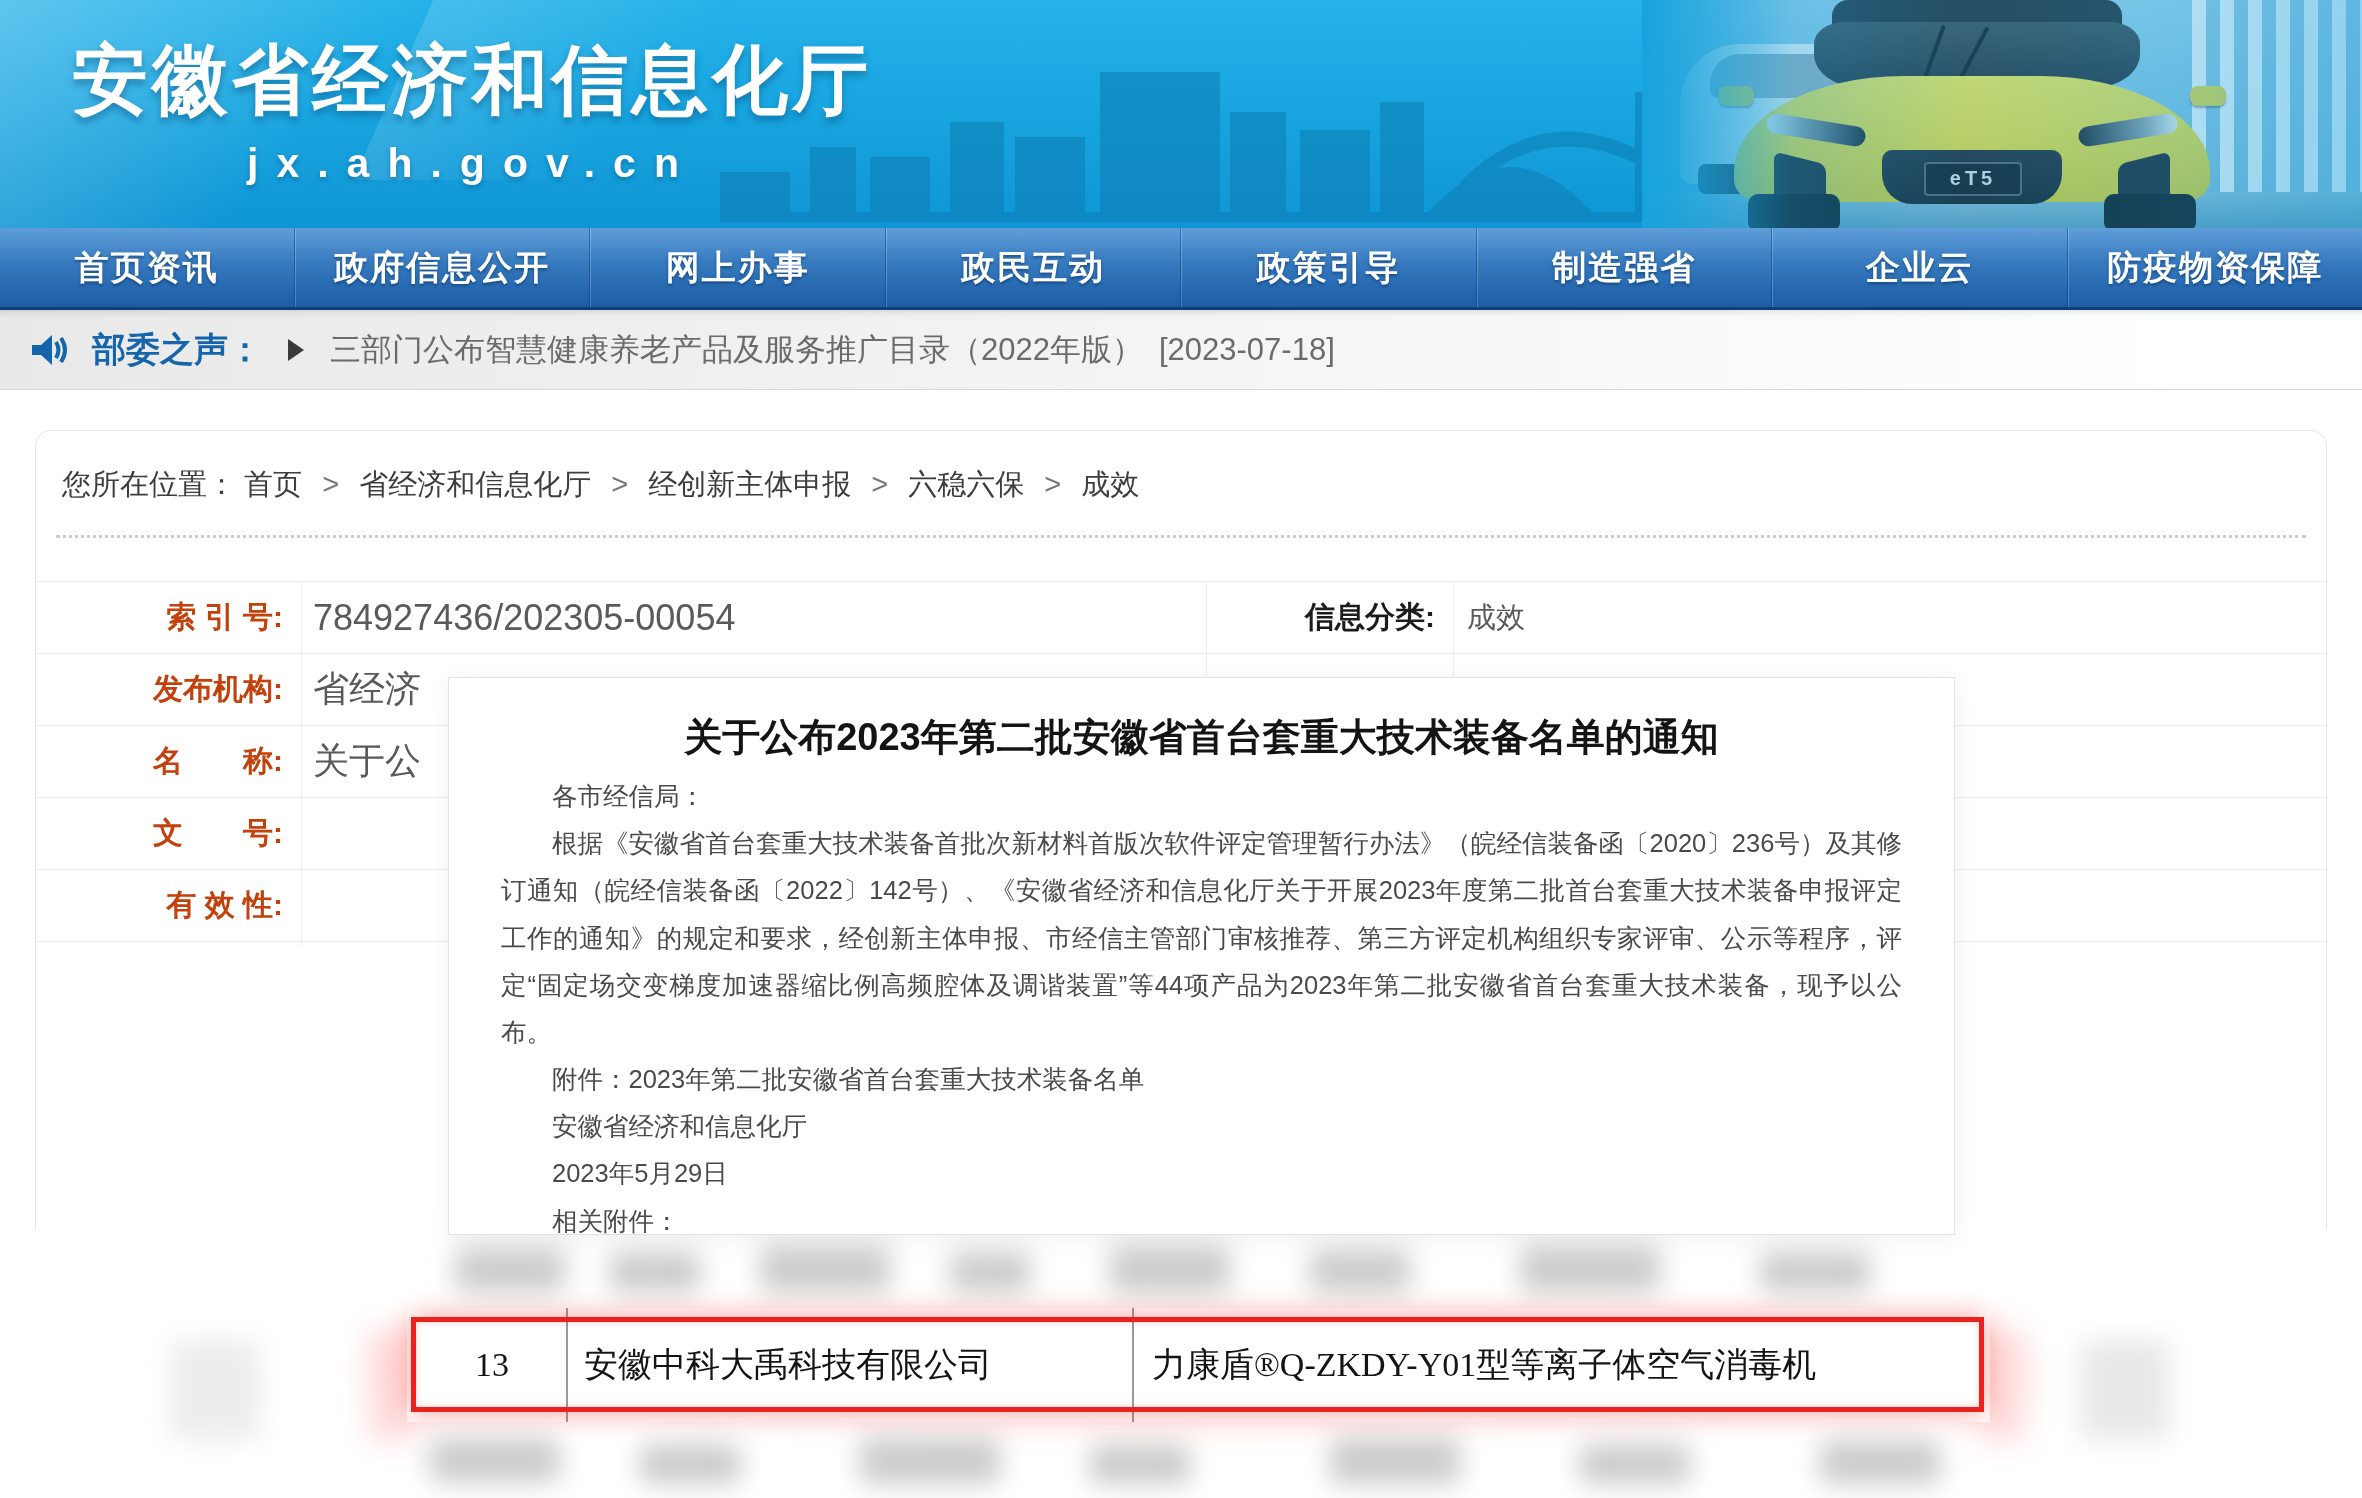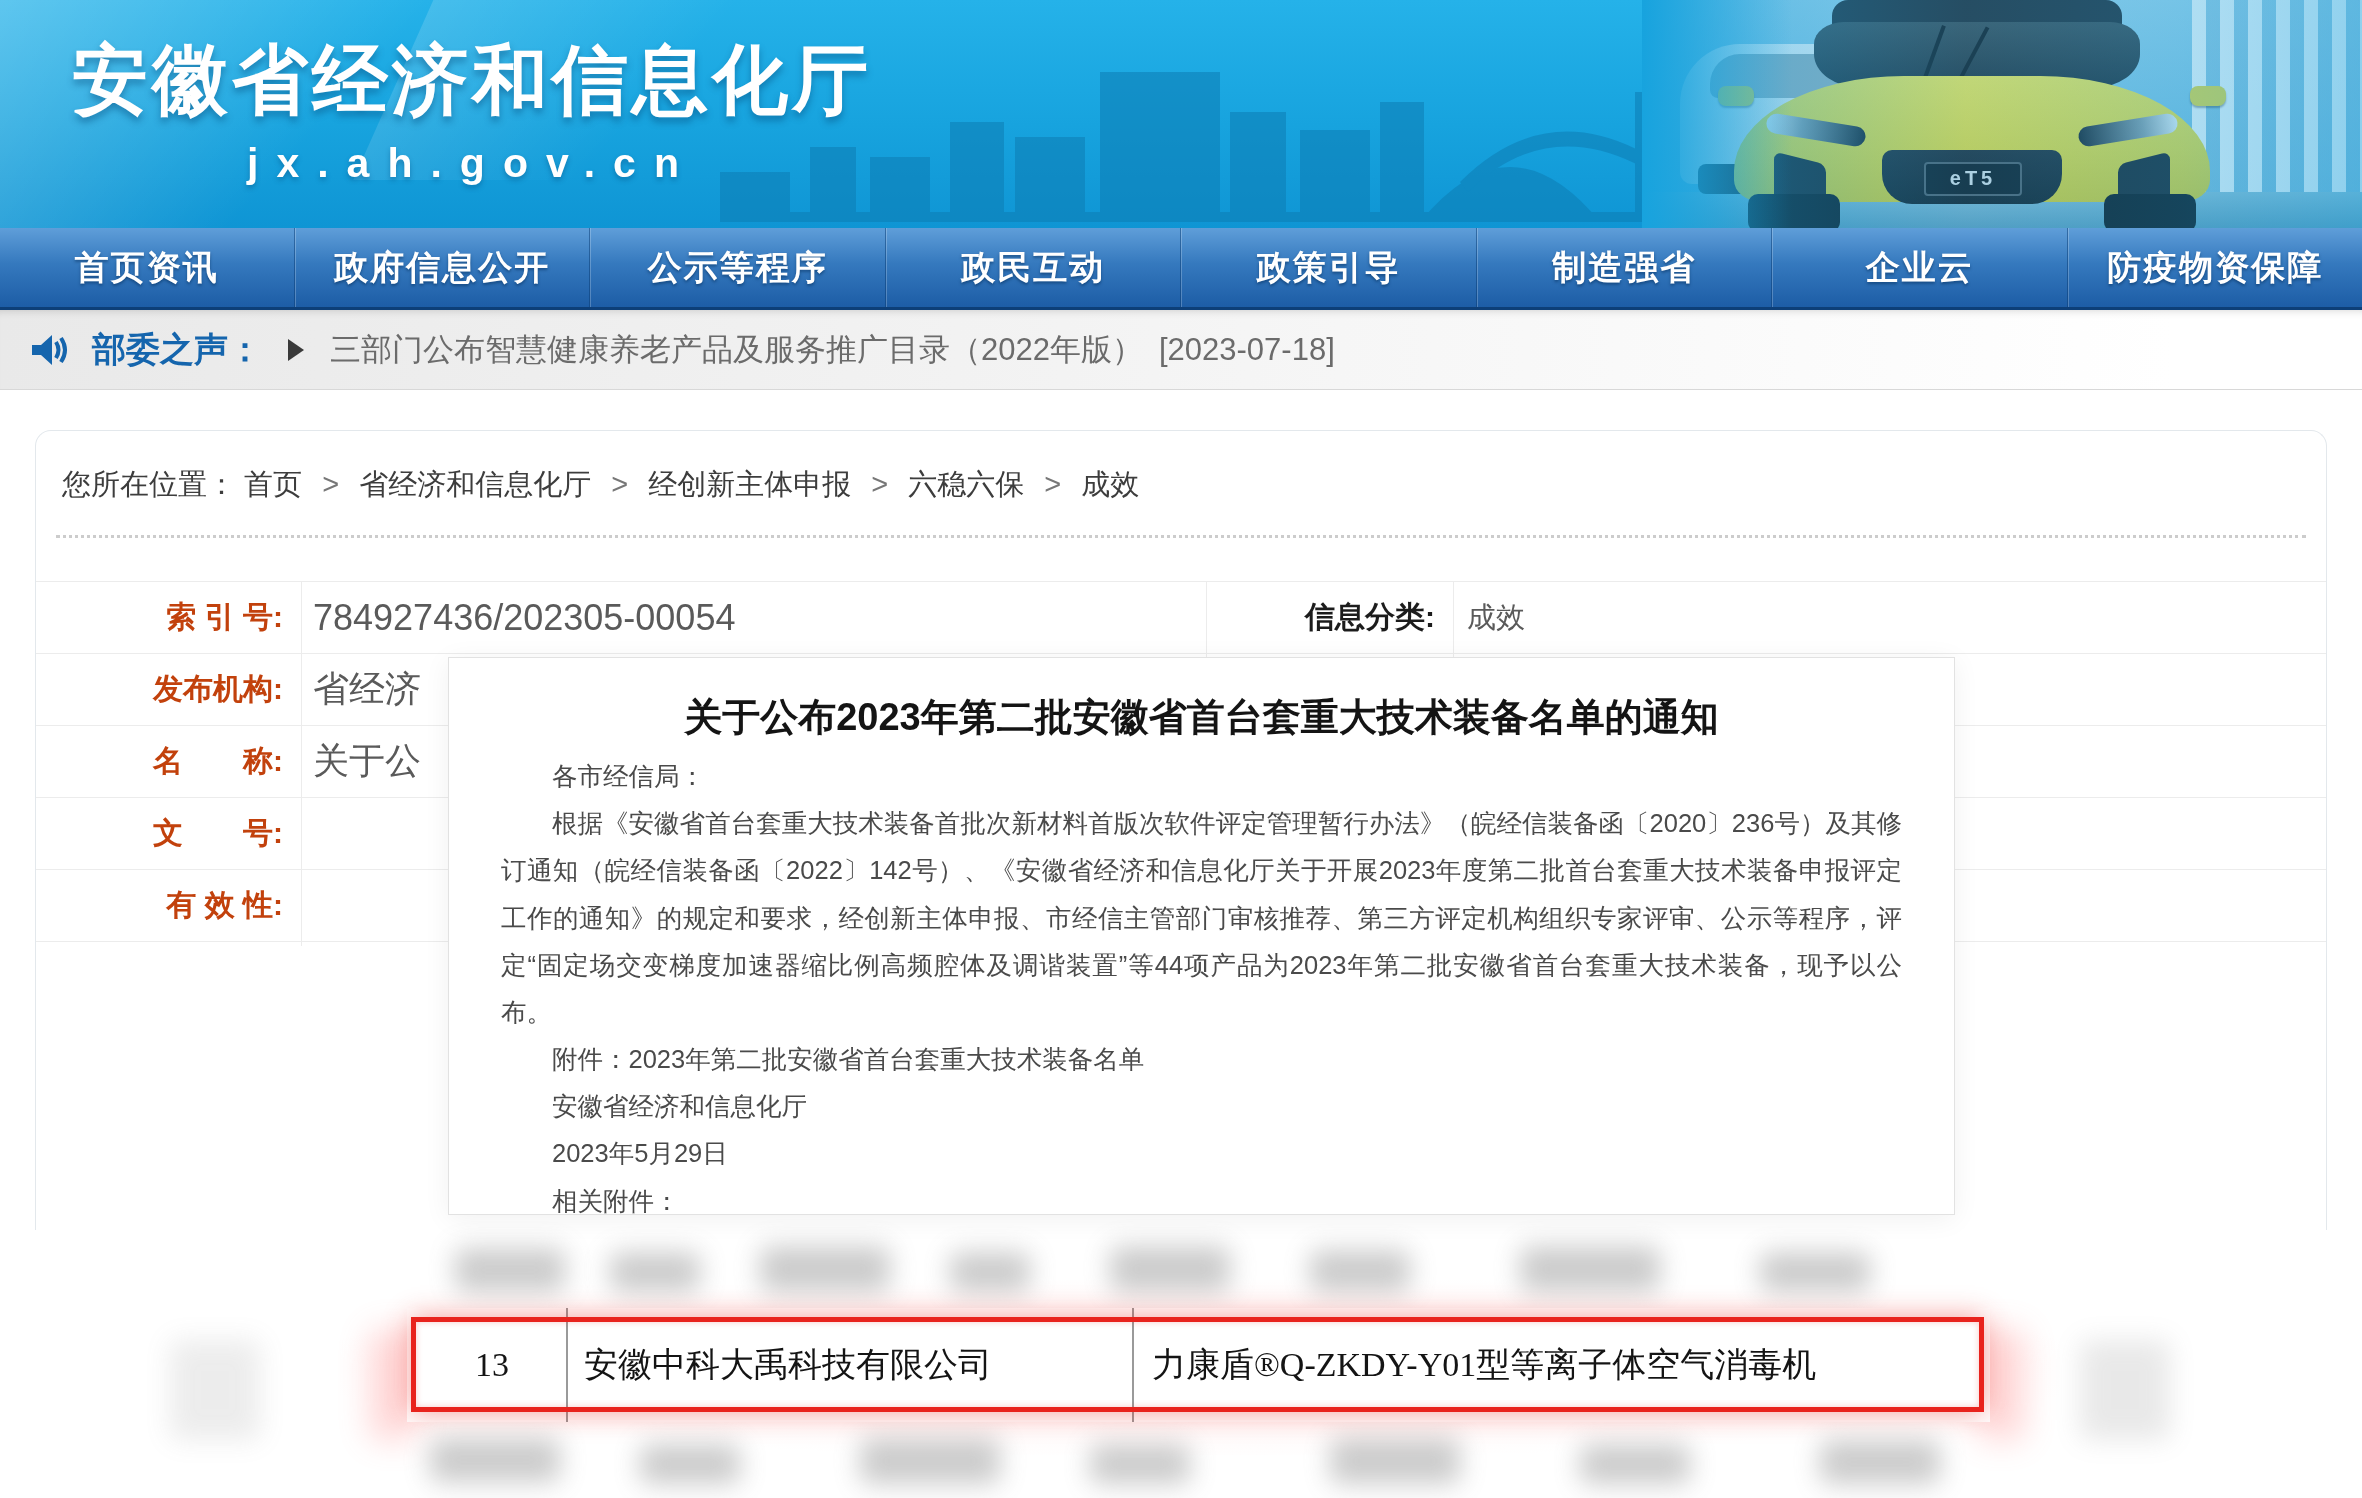--- a/index.html
+++ b/index.html
@@ -96,21 +96,21 @@
   .meta-label{width:265px;text-align:right;padding-right:18px;font-size:30px;font-weight:bold;color:#c2410c;
     box-sizing:border-box;flex:0 0 auto;white-space:nowrap;overflow:hidden;}
   .meta-value{width:905px;padding-left:12px;font-size:36px;color:#5a5a5a;flex:0 0 auto;
     box-sizing:border-box;white-space:nowrap;overflow:hidden;}
   .meta-label2{width:247px;text-align:right;padding-right:18px;font-size:30px;font-weight:bold;color:#1c1c1c;
     box-sizing:border-box;flex:0 0 auto;white-space:nowrap;}
   .meta-value2{flex:1;padding-left:14px;font-size:29px;color:#5a5a5a;white-space:nowrap;overflow:hidden;}
   .vline{position:absolute;top:0;bottom:0;width:1px;background:#ececec;}
   .vl1{left:265px;} .vl2{left:1170px;} .vl3{left:1417px;}
   
-  .doc-overlay{position:absolute;left:448px;top:657px;width:1507px;height:558px;background:#ffffff;
+  .doc-overlay{position:absolute;left:448px;top:677px;width:1507px;height:558px;background:#ffffff;
     border:1px solid #e2e2e2;box-sizing:border-box;z-index:10;overflow:hidden;
     box-shadow:0 4px 26px rgba(0,0,0,.06);}
   .doc-title{margin:34px 40px 0 40px;text-align:center;font-size:38px;font-weight:bold;color:#141414;}
   .doc-body{margin:10px 52px 0 52px;font-size:25.5px;color:#4a4a4a;line-height:1.85;text-align:justify;}
   .doc-body p{margin:0;text-indent:2em;}
   
   .pink-wash{position:absolute;left:340px;top:1280px;width:1720px;height:175px;
     background:radial-gradient(ellipse at center,rgba(255,150,150,.16) 0%,rgba(255,150,150,0) 75%);}
   .blur-blob{position:absolute;background:#858585;opacity:.42;filter:blur(13px);border-radius:8px;}
   .blur-blob.pink{background:#ff7a7a;opacity:.30;filter:blur(16px);}
@@ -178,21 +178,21 @@
     <div class="blue-overlay"></div>
     <div class="photo-fade"></div>
   </div>
   <div class="banner-title">安徽省经济和信息化厅</div>
   <div class="banner-url">jx.ah.gov.cn</div>
 </div>
 
 <div class="main-nav">
   <div class="nav-item">首页资讯</div>
   <div class="nav-item">政府信息公开</div>
-  <div class="nav-item">公示等程序</div>
+  <div class="nav-item">网上办事</div>
   <div class="nav-item">政民互动</div>
   <div class="nav-item">政策引导</div>
   <div class="nav-item">制造强省</div>
   <div class="nav-item">企业云</div>
   <div class="nav-item">防疫物资保障</div>
 </div>
 
 <div class="ticker">
   <svg class="speaker-icon" viewBox="0 0 40 36">
     <polygon points="2,13 11,13 22,3 22,33 11,23 2,23" fill="#1565ad"></polygon>

